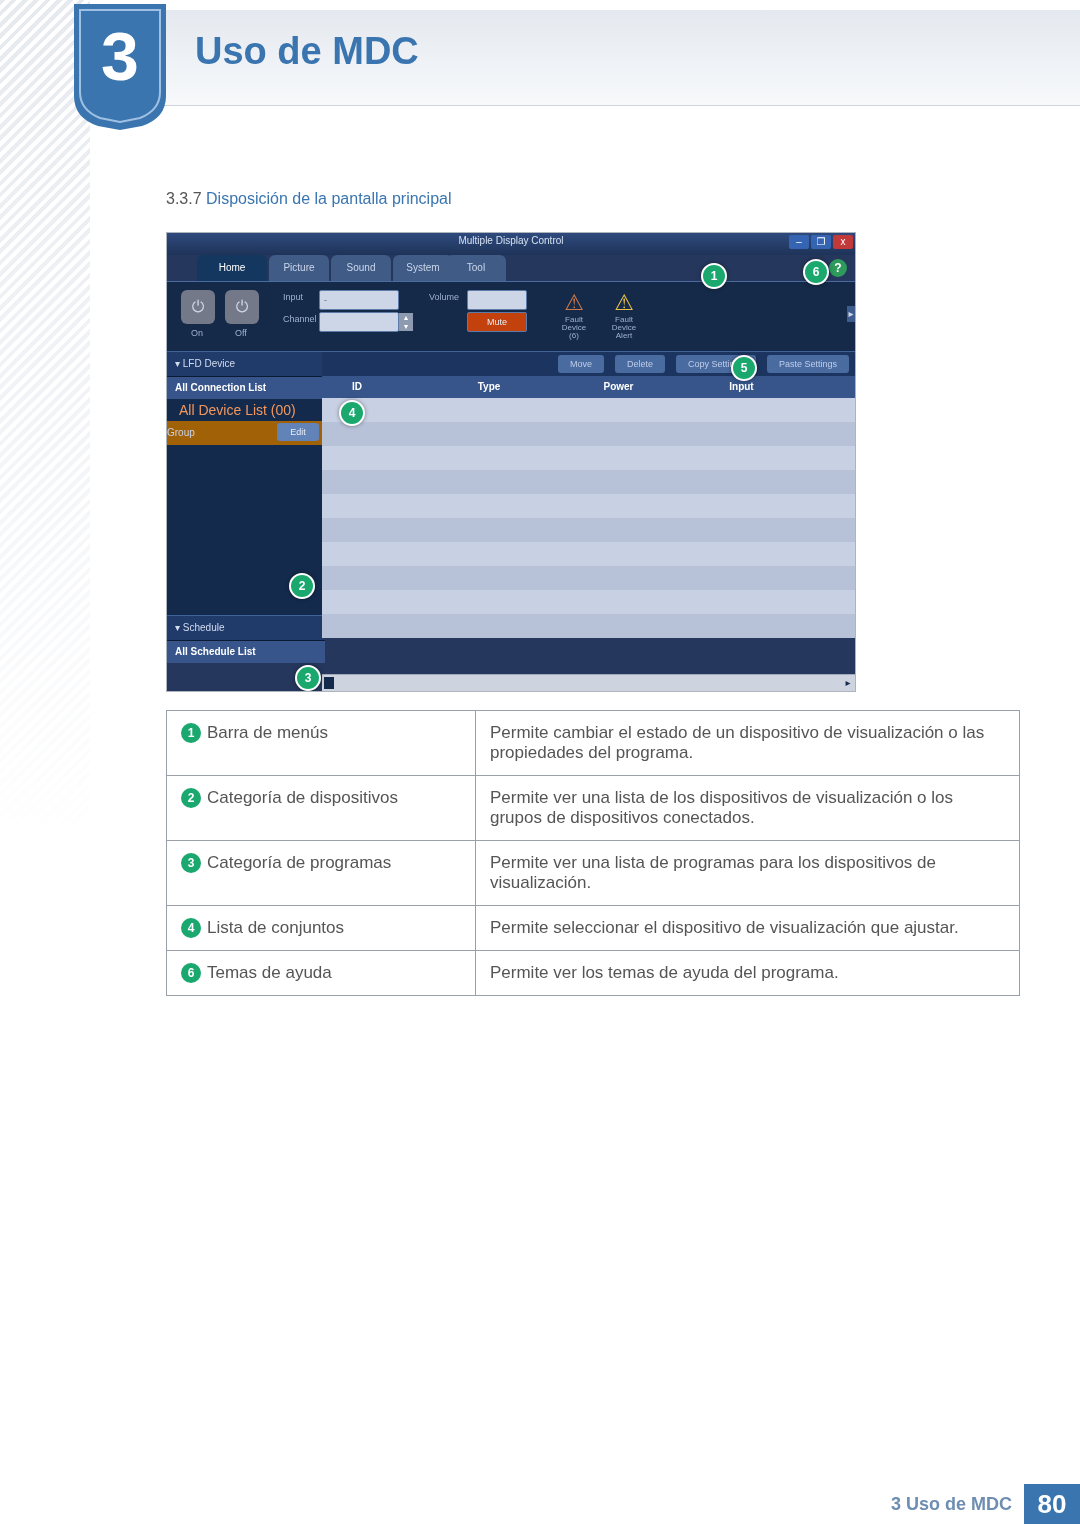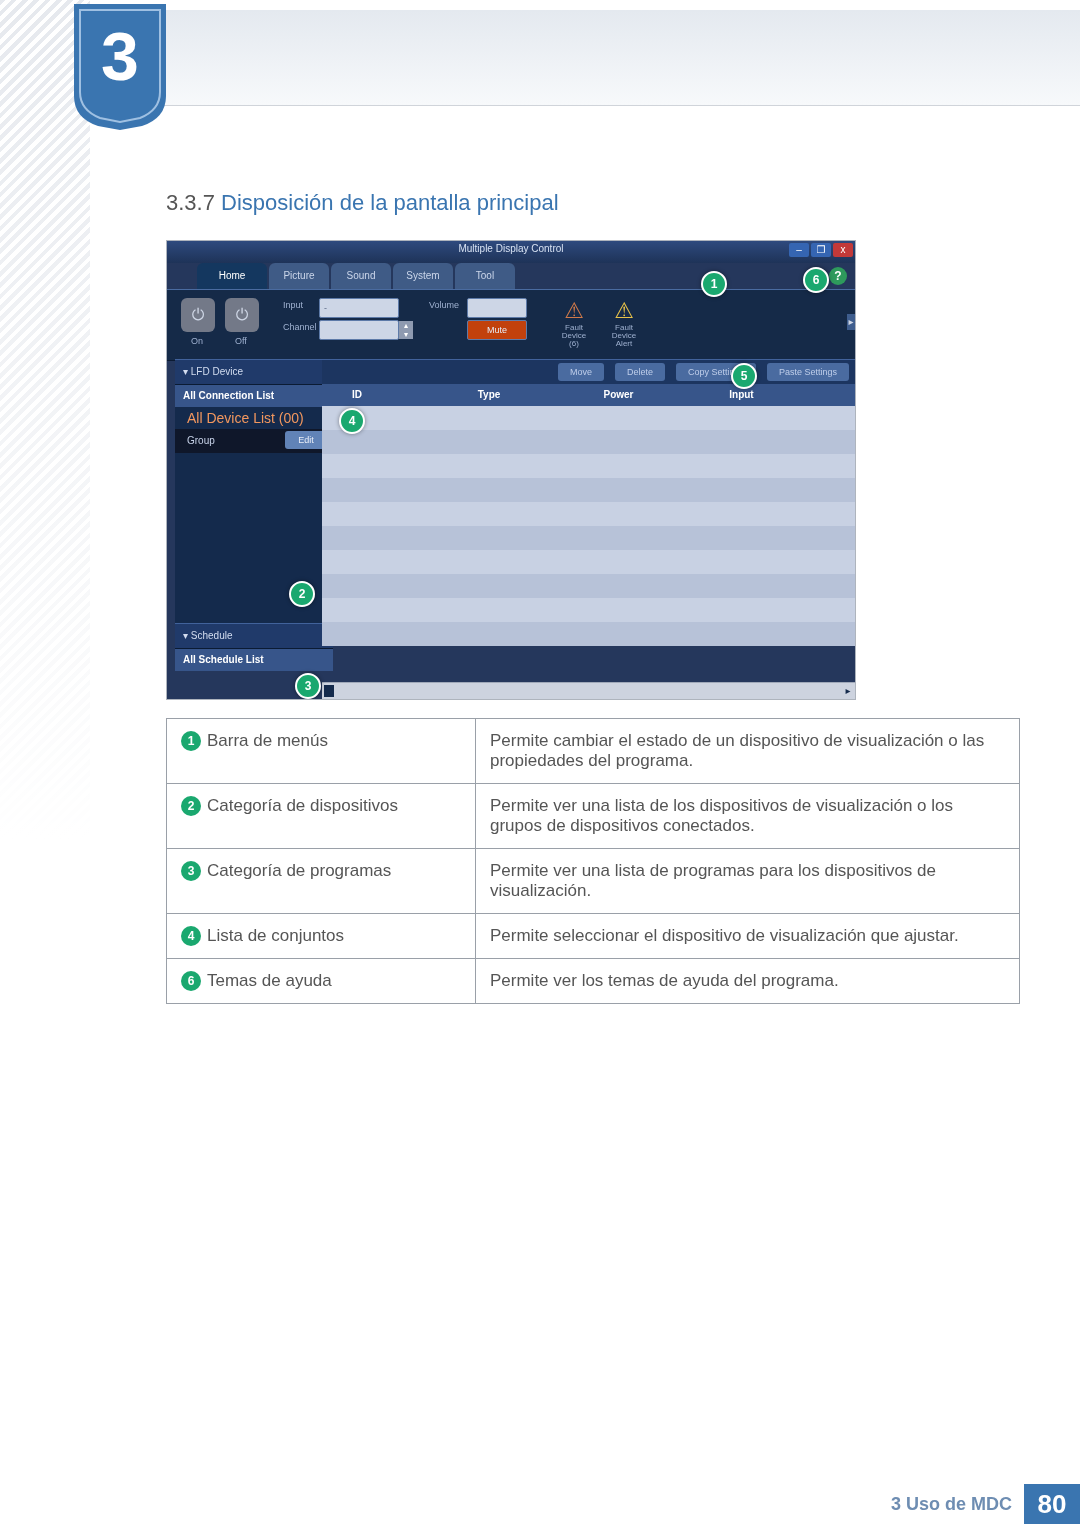--- a/index.html
+++ b/index.html
@@ -7,21 +7,21 @@
   .left-margin{position:absolute;left:0;top:0;width:90px;height:100%;
     background:repeating-linear-gradient(135deg,#e6e9ee 0 4px,#ffffff 4px 8px)}
   .left-margin::after{content:"";position:absolute;left:0;top:0;width:100%;height:100%;
     background:linear-gradient(to bottom,rgba(255,255,255,0) 0,#ffffff 55%,#ffffff 100%)}
   .header-bar{position:absolute;left:90px;right:0;top:10px;height:95px;
     background:linear-gradient(to bottom,#e4e9ef 0,#f7f9fb 100%);border-bottom:1px solid #d0d4da}
   .chapter-badge{position:absolute;left:70px;top:0;width:100px;height:130px}
   .chapter-badge svg{width:100%;height:100%}
   .chapter-title{position:absolute;left:195px;top:30px;font-size:38px;color:#3a75b0;font-weight:600}
   .content{position:absolute;left:166px;right:60px;top:190px}
-  .section-heading{font-size:22px;margin:0 0 24px 0}
+  .section-heading{font-size:16px;margin:0 0 24px 0}
   .section-number{color:#555;font-weight:400}
   .section-text{color:#3a75b0;font-weight:400}
   .screenshot{width:690px;height:460px;border:1px solid #aeb4bd;margin:0 0 18px 0;position:relative;box-sizing:border-box;overflow:hidden;background:#25375c}
   .ss-titlebar{height:22px;background:linear-gradient(#2e4a7e,#1e3358);position:relative}
   .ss-title{position:absolute;left:50%;top:2px;transform:translateX(-50%);color:#d7e2f3;font-size:10px}
   .winbtns{position:absolute;right:2px;top:2px;display:flex;gap:2px}
   .winbtn{width:20px;height:14px;font-size:10px;line-height:14px;text-align:center;color:#fff;border-radius:2px}
   .wb-min{background:#3565b2}.wb-max{background:#3565b2}.wb-close{background:#c23939}
   .ss-menubar{height:26px;position:relative}
   .tab{position:absolute;top:0;height:26px;line-height:26px;font-size:10px;text-align:center;color:#cbd6ea;border-radius:6px 6px 0 0}
@@ -29,25 +29,25 @@
   .tab.inact{background:#3f5b86}
   .ss-ribbon{height:70px;background:#152a48;border-top:1px solid #4a6ba0;border-bottom:1px solid #0b1b33;position:relative}
   .ribbon-btn{position:absolute;width:34px;height:34px;border-radius:6px;background:#737988;text-align:center;line-height:34px;color:#cfd7e6;font-size:16px}
   .ribbon-lbl{position:absolute;font-size:9px;color:#9fb1d0}
   .ribbon-field{position:absolute;height:18px;background:#cdd6e6;border:1px solid #5d7aa8;border-radius:2px;font-size:9px;color:#5d6c87;padding:0 4px;line-height:18px}
   .ribbon-step{position:absolute;right:-15px;top:0;width:14px;height:18px;background:#8e9ab0;font-size:8px;text-align:center;color:#fff;line-height:9px}
   .ribbon-icn{position:absolute;width:34px;height:30px;text-align:center}
   .ribbon-icn .i{font-size:22px;display:block}
   .ribbon-icn .t{font-size:8px;color:#9fb1d0;display:block;line-height:8px}
   .ribbon-scroll{position:absolute;right:0;top:24px;width:8px;height:16px;background:#3e5d8e;color:#cfd7e6;font-size:10px;text-align:center;line-height:16px}
-  .ss-sidebar{position:absolute;left:8px;top:118px;width:158px;bottom:0}
+  .ss-sidebar{position:absolute;left:0;top:118px;width:158px;bottom:0}
   .sb-header{height:24px;background:#203a6a;color:#d3ddf0;font-size:10px;line-height:24px;padding-left:8px;border-top:1px solid #41629b;border-bottom:1px solid #0b1b33}
   .sb-sub{height:22px;background:#37558a;color:#fff;font-size:10px;line-height:22px;padding-left:8px;font-weight:600}
   .sb-item{height:22px;color:#f2975e;font-size:14px;line-height:22px;padding-left:12px;background:#142a4c}
-  .sb-group{height:24px;color:#c7d2e8;font-size:10px;line-height:24px;padding-left:12px;background:#0f172a;position:relative}
+  .sb-group{height:24px;color:#c7d2e8;font-size:10px;line-height:24px;background:#a16207;position:relative}
   .sb-edit{position:absolute;right:6px;top:2px;width:42px;height:18px;background:#6183b7;border-radius:3px;text-align:center;line-height:18px;font-size:9px;color:#e9eef8}
   .sb-fill{background:#142a4c;height:170px}
   .ss-main{position:absolute;left:155px;top:118px;right:0;bottom:0;display:flex;flex-direction:column}
   .tools-row{height:24px;background:#1c3560;display:flex;justify-content:flex-end;gap:11px;padding-right:6px;align-items:center;border-top:1px solid #41629b}
   .tool-btn{height:18px;padding:0 12px;font-size:9px;line-height:18px;background:#4a6ba0;border-radius:3px;color:#bfceea}
   .tbl-head{height:22px;background:#37558a;display:flex}
   .th{flex:1;color:#fff;font-size:10px;font-weight:600;text-align:left;line-height:22px}
   .tbl-body{flex:1 1 auto;position:relative}
   .tr{height:24px}
   .tr.odd{background:#c8d1e3}.tr.even{background:#b7c2d8}
@@ -71,20 +71,21 @@
   <div class="left-margin"></div>
   <div class="header-bar"></div>
 
   <div class="chapter-badge">
     <svg viewBox="0 0 100 130">
       <path d="M4 4 H96 V96 Q96 118 72 126 L50 130 L28 126 Q4 118 4 96 Z" fill="#3a75b0"></path>
       <path d="M10 10 H90 V92 Q90 110 70 118 L50 122 L30 118 Q10 110 10 92 Z" fill="none" stroke="#9fc0e2" stroke-width="2"></path>
       <text x="50" y="80" text-anchor="middle" font-size="68" font-weight="700" fill="#ffffff" font-family="Arial">3</text>
     </svg>
   </div>
+  <div class="chapter-title">Uso de MDC</div>
 
   <div class="content">
     <h2 class="section-heading">
       <span class="section-number">3.3.7</span>
       <span> </span>
       <span class="section-text">Disposición de la pantalla principal</span>
     </h2>
 
     <div class="screenshot">
       <div class="ss-titlebar">
@@ -94,21 +95,21 @@
           <div class="winbtn wb-max">❐</div>
           <div class="winbtn wb-close">x</div>
         </div>
       </div>
 
       <div class="ss-menubar">
         <div class="tab active" style="left:30px;width:70px">Home</div>
         <div class="tab inact" style="left:102px;width:60px">Picture</div>
         <div class="tab inact" style="left:164px;width:60px">Sound</div>
         <div class="tab inact" style="left:226px;width:60px">System</div>
-        <div class="tab inact" style="left:288px;width:60px">Tool</div>
+        <div class="tab inact" style="left:279px;width:60px">Tool</div>
       </div>
 
       <div class="ss-ribbon">
         <div class="ribbon-btn" style="left:14px;top:8px">⏻</div>
         <div class="ribbon-lbl" style="left:24px;top:46px">On</div>
         <div class="ribbon-btn" style="left:58px;top:8px">⏻</div>
         <div class="ribbon-lbl" style="left:68px;top:46px">Off</div>
 
         <div class="ribbon-lbl" style="left:116px;top:10px">Input</div>
         <div class="ribbon-field" style="left:152px;top:8px;width:70px">-</div>

